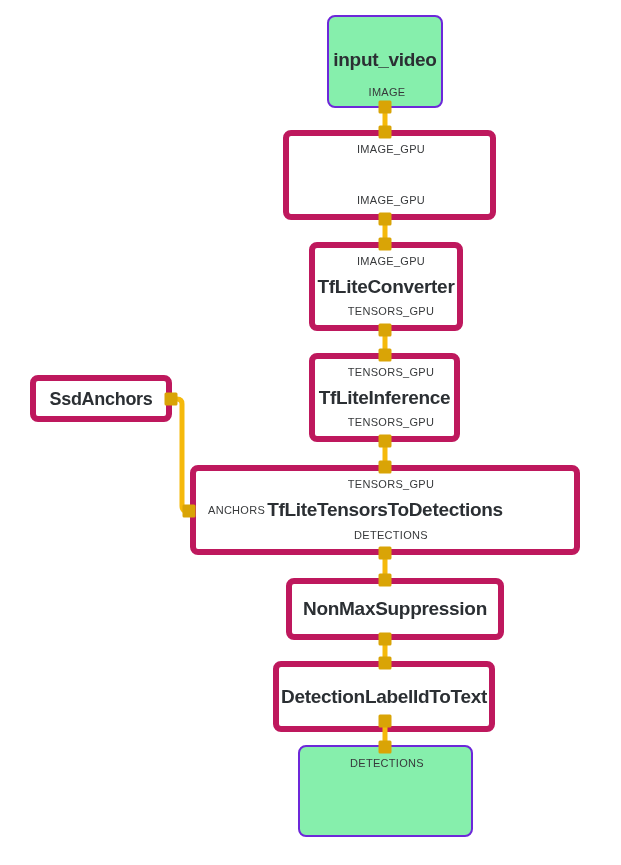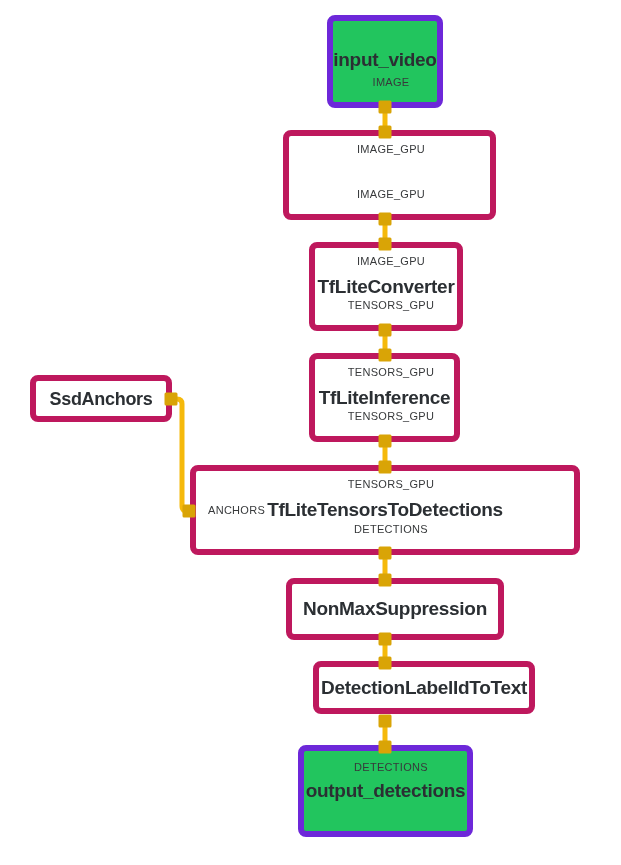--- a/index.html
+++ b/index.html
@@ -17,42 +17,42 @@
   .node {
     position:absolute; z-index:1;
     box-sizing:border-box;
     border-radius:8px;
   }
   .calc {
     background:#ffffff;
     border:6px solid #be185d;
   }
   .io {
-    background:#22c55e;
-    border:6px solid #6d28d9;
+    background:#86efac;
+    border:2px solid #6d28d9;
   }
   .title {
     position:absolute; left:50%; top:50%;
     transform:translate(-50%,-50%);
     white-space:nowrap;
     font-size:19px; font-weight:700;
     letter-spacing:-0.3px;
     color:#2B2F33;
   }
   .title.sm { font-size:18px;text-align:right; }
   .port {
     position:absolute;
     transform:translateX(-50%);
     white-space:nowrap;
     font-size:11px; font-weight:400;
     letter-spacing:0.3px;
     color:#37393B;
   }
   .port.top { top:7px; }
-  .port.bottom { bottom:14px; }
+  .port.bottom { bottom:8px; }
   .port.left {
     left:12px; top:50%;
     transform:translateY(-50%);
   }
 </style>
 </head>
 <body>
 
 <div class="canvas">
 
@@ -86,27 +86,26 @@
     <div class="port top" style="left:195px;">TENSORS_GPU</div>
     <div class="port left">ANCHORS</div>
     <div class="title">TfLiteTensorsToDetections</div>
     <div class="port bottom" style="left:195px;">DETECTIONS</div>
   </div>
 
   <div class="node calc" style="left:286px; top:578px; width:218px; height:62px;">
     <div class="title">NonMaxSuppression</div>
   </div>
 
-  <div class="node calc" style="left:273px; top:661px; width:222px; height:53px;margin-left:40px;">
+  <div class="node calc" style="left:273px; top:661px; width:222px; height:71px;">
     <div class="title">DetectionLabelIdToText</div>
   </div>
 
   <div class="node io" style="left:298px; top:745px; width:175px; height:92px;">
     <div class="port top" style="left:87px; top:10px;">DETECTIONS</div>
-    <div class="title">output_detections</div>
   </div>
 
   <svg class="edges" width="621" height="865" viewBox="0 0 621 865">
     <g stroke="#F5B90B" stroke-width="5" fill="none" stroke-linejoin="round">
       <line x1="385" y1="104" x2="385" y2="134"></line>
       <line x1="385" y1="216" x2="385" y2="246"></line>
       <line x1="385" y1="327" x2="385" y2="357"></line>
       <line x1="385" y1="438" x2="385" y2="468"></line>
       <line x1="385" y1="551" x2="385" y2="581"></line>
       <line x1="385" y1="636" x2="385" y2="665"></line>

